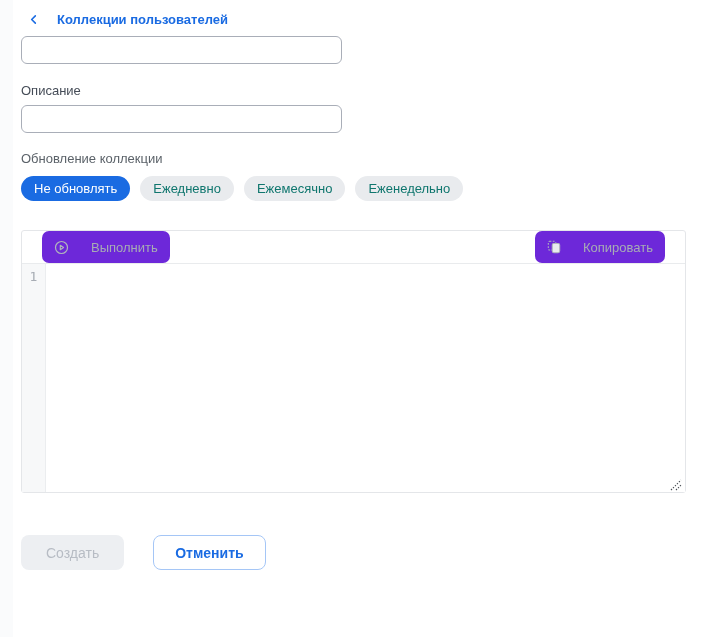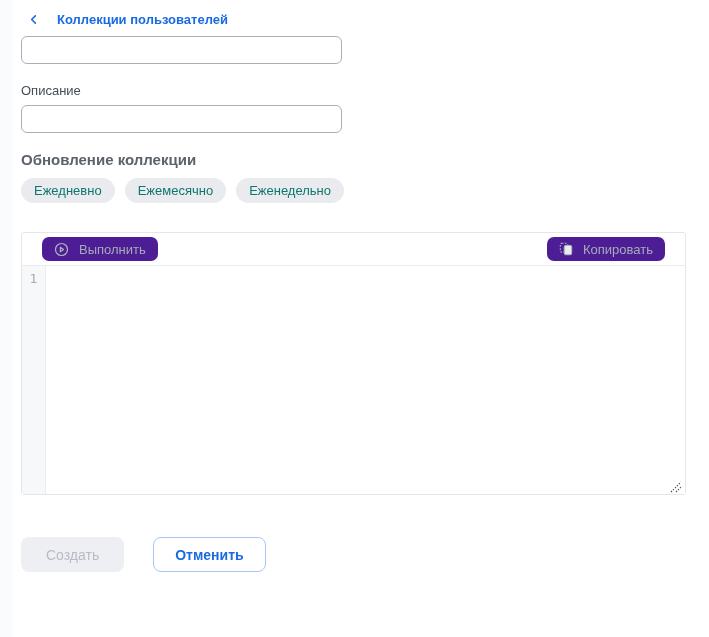--- a/index.html
+++ b/index.html
@@ -43,21 +43,21 @@
     display: block;
     margin-top: 7px;
     width: 321px; height: 28px;
     border: 1px solid #a9aeb8; border-radius: 6px;
     background: #fff;
     font-size: 13px; padding: 0 9px; color: #1f2633;
     outline: none;
   }
   .section-label {
     margin-top: 18px;
-    font-size: 15px; color: #5b6269; font-weight: bold;
+    font-size: 13px; color: #5b6269;
   }
   .pill-group { margin-top: 10px; display: flex; gap: 10px; align-items: center; }
   .pill {
     height: 25px; padding: 0 13px;
     border: none; border-radius: 14px;
     background: #e9ebee; color: #0f766e;
     font-size: 13px; font-family: inherit;
     display: inline-flex; align-items: center;
     cursor: pointer; white-space: nowrap;
   }
@@ -70,25 +70,25 @@
     border: 1px solid #e4e6e9; border-radius: 3px;
     background: #fff;
   }
   .editor-toolbar {
     height: 33px;
     display: flex; align-items: center; justify-content: space-between;
     padding: 0 20px;
     border-bottom: 1px solid #e9ebed;
   }
   .toolbar-btn {
-    height: 24px; padding: 0 12px;
+    height: 32px; padding: 0 12px;
     border: none; border-radius: 7px;
-    background: #4c1d95; color: #a7acb4;
+    background: #6d28d9; color: #a7acb4;
     font-size: 13px; font-family: inherit;
-    display: inline-flex; align-items: center; gap: 10px;
+    display: inline-flex; align-items: center; gap: 22px;
     cursor: default;
   }
   .toolbar-btn svg { display: block; color: #b0b5bc; }
   .editor-body { display: flex; height: 228px; position: relative; }
   .editor-gutter {
     width: 24px; flex: 0 0 24px;
     background: #f7f8f9; border-right: 1px solid #ebedef;
     color: #a7acb4; font-family: "DejaVu Sans Mono", monospace;
     font-size: 13px; text-align: center; padding-top: 5px;
   }
@@ -137,20 +137,21 @@
 
 
   <input class="text-input" type="text" value="" style="">
 
   <div class="field-label">Описание</div>
   <input class="text-input" type="text" value="" style="">
 
   <div class="section-label">Обновление коллекции</div>
 
   <div class="pill-group">
+    <button class="pill active">Не обновлять</button>
     <button class="pill">Ежедневно</button>
     <button class="pill">Ежемесячно</button>
     <button class="pill">Еженедельно</button>
   </div>
 
   <div class="editor-panel">
     <div class="editor-toolbar">
       <button class="toolbar-btn" disabled="">
         <span>
           <svg width="15" height="15" viewBox="0 0 16 16">

